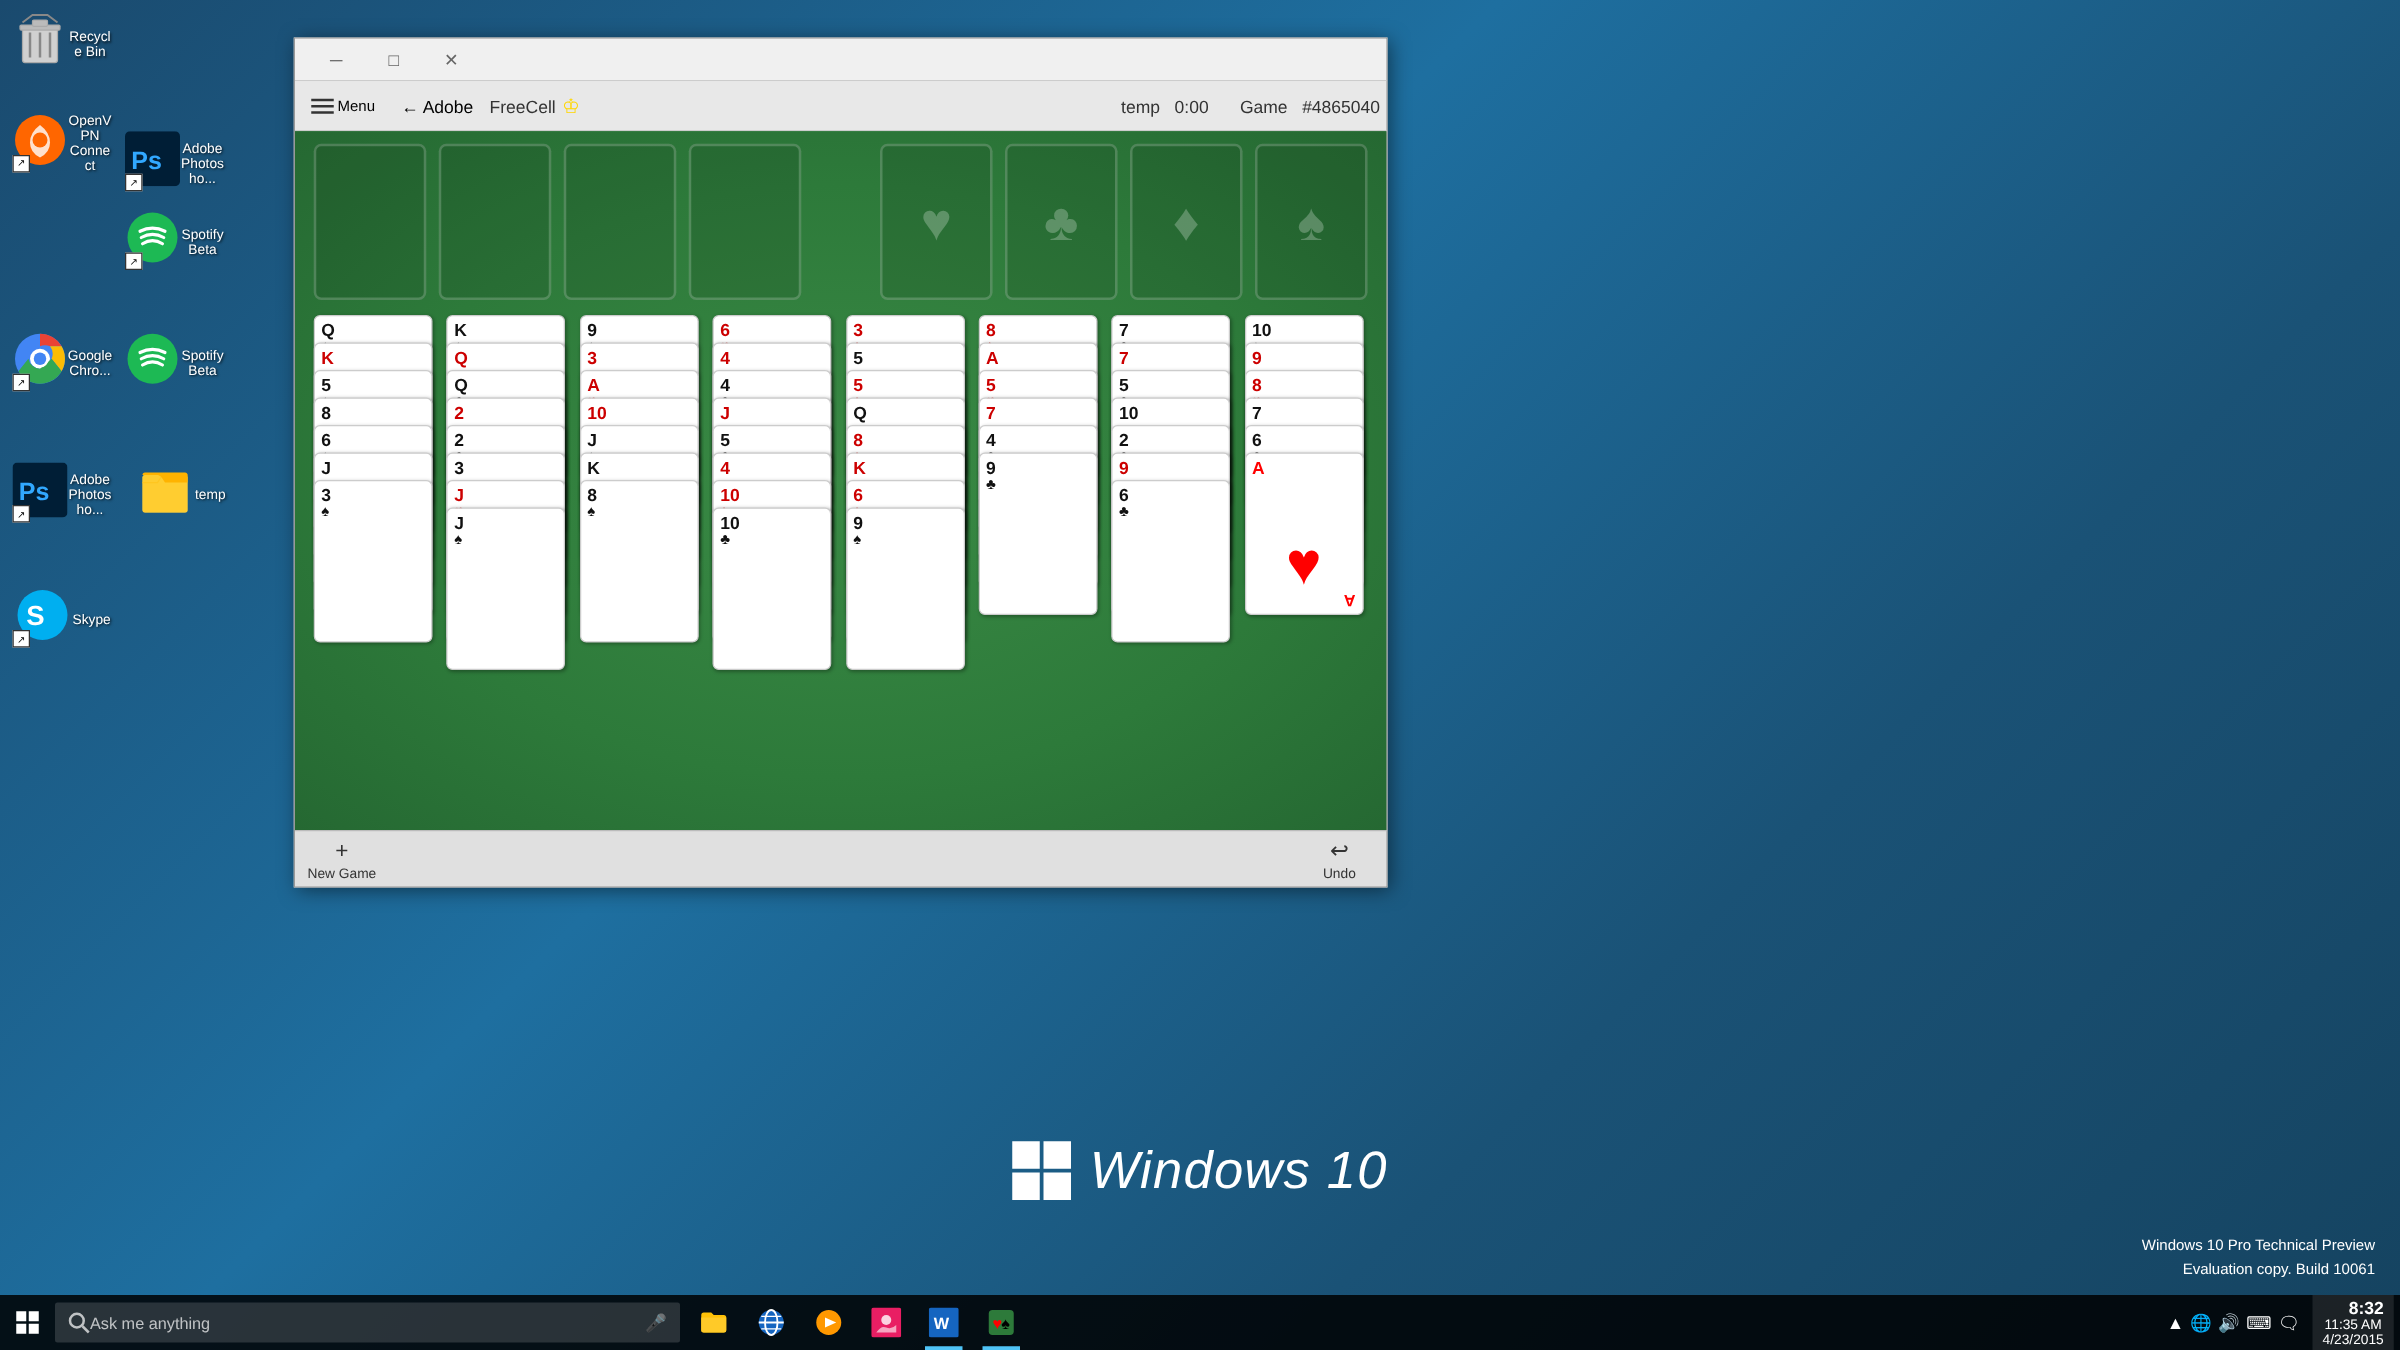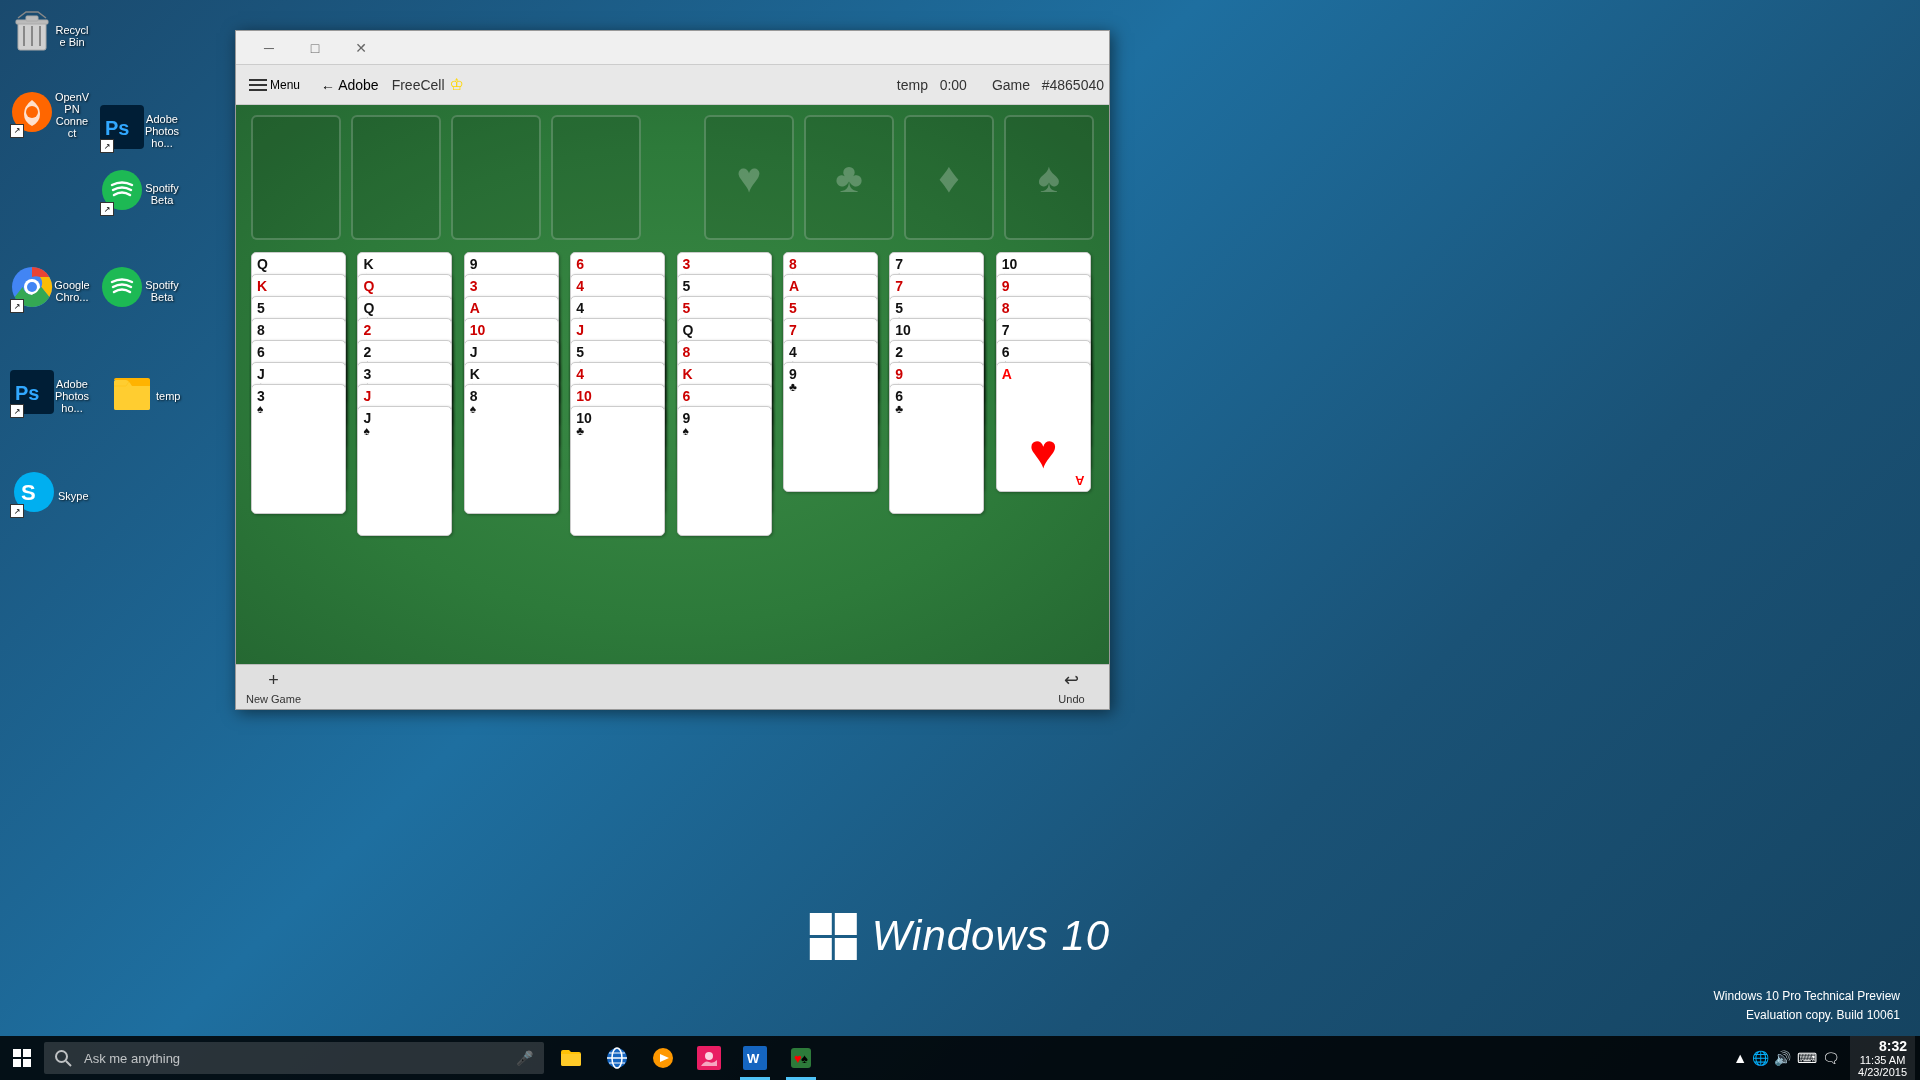--- a/index.html
+++ b/index.html
@@ -140,21 +140,21 @@
     }
 
     .taskbar-search {
       display: flex;
       align-items: center;
       background: rgba(255,255,255,0.15);
       border-radius: 2px;
       height: 32px;
       width: 500px;
       padding: 0 10px;
-      gap: 12px;
+      gap: 0;
       cursor: text;
     }
 
     .taskbar-search .search-text {
       color: rgba(255,255,255,0.7);
       font-size: 13px;
     }
 
     .taskbar-search .mic-icon {
       margin-left: auto;

